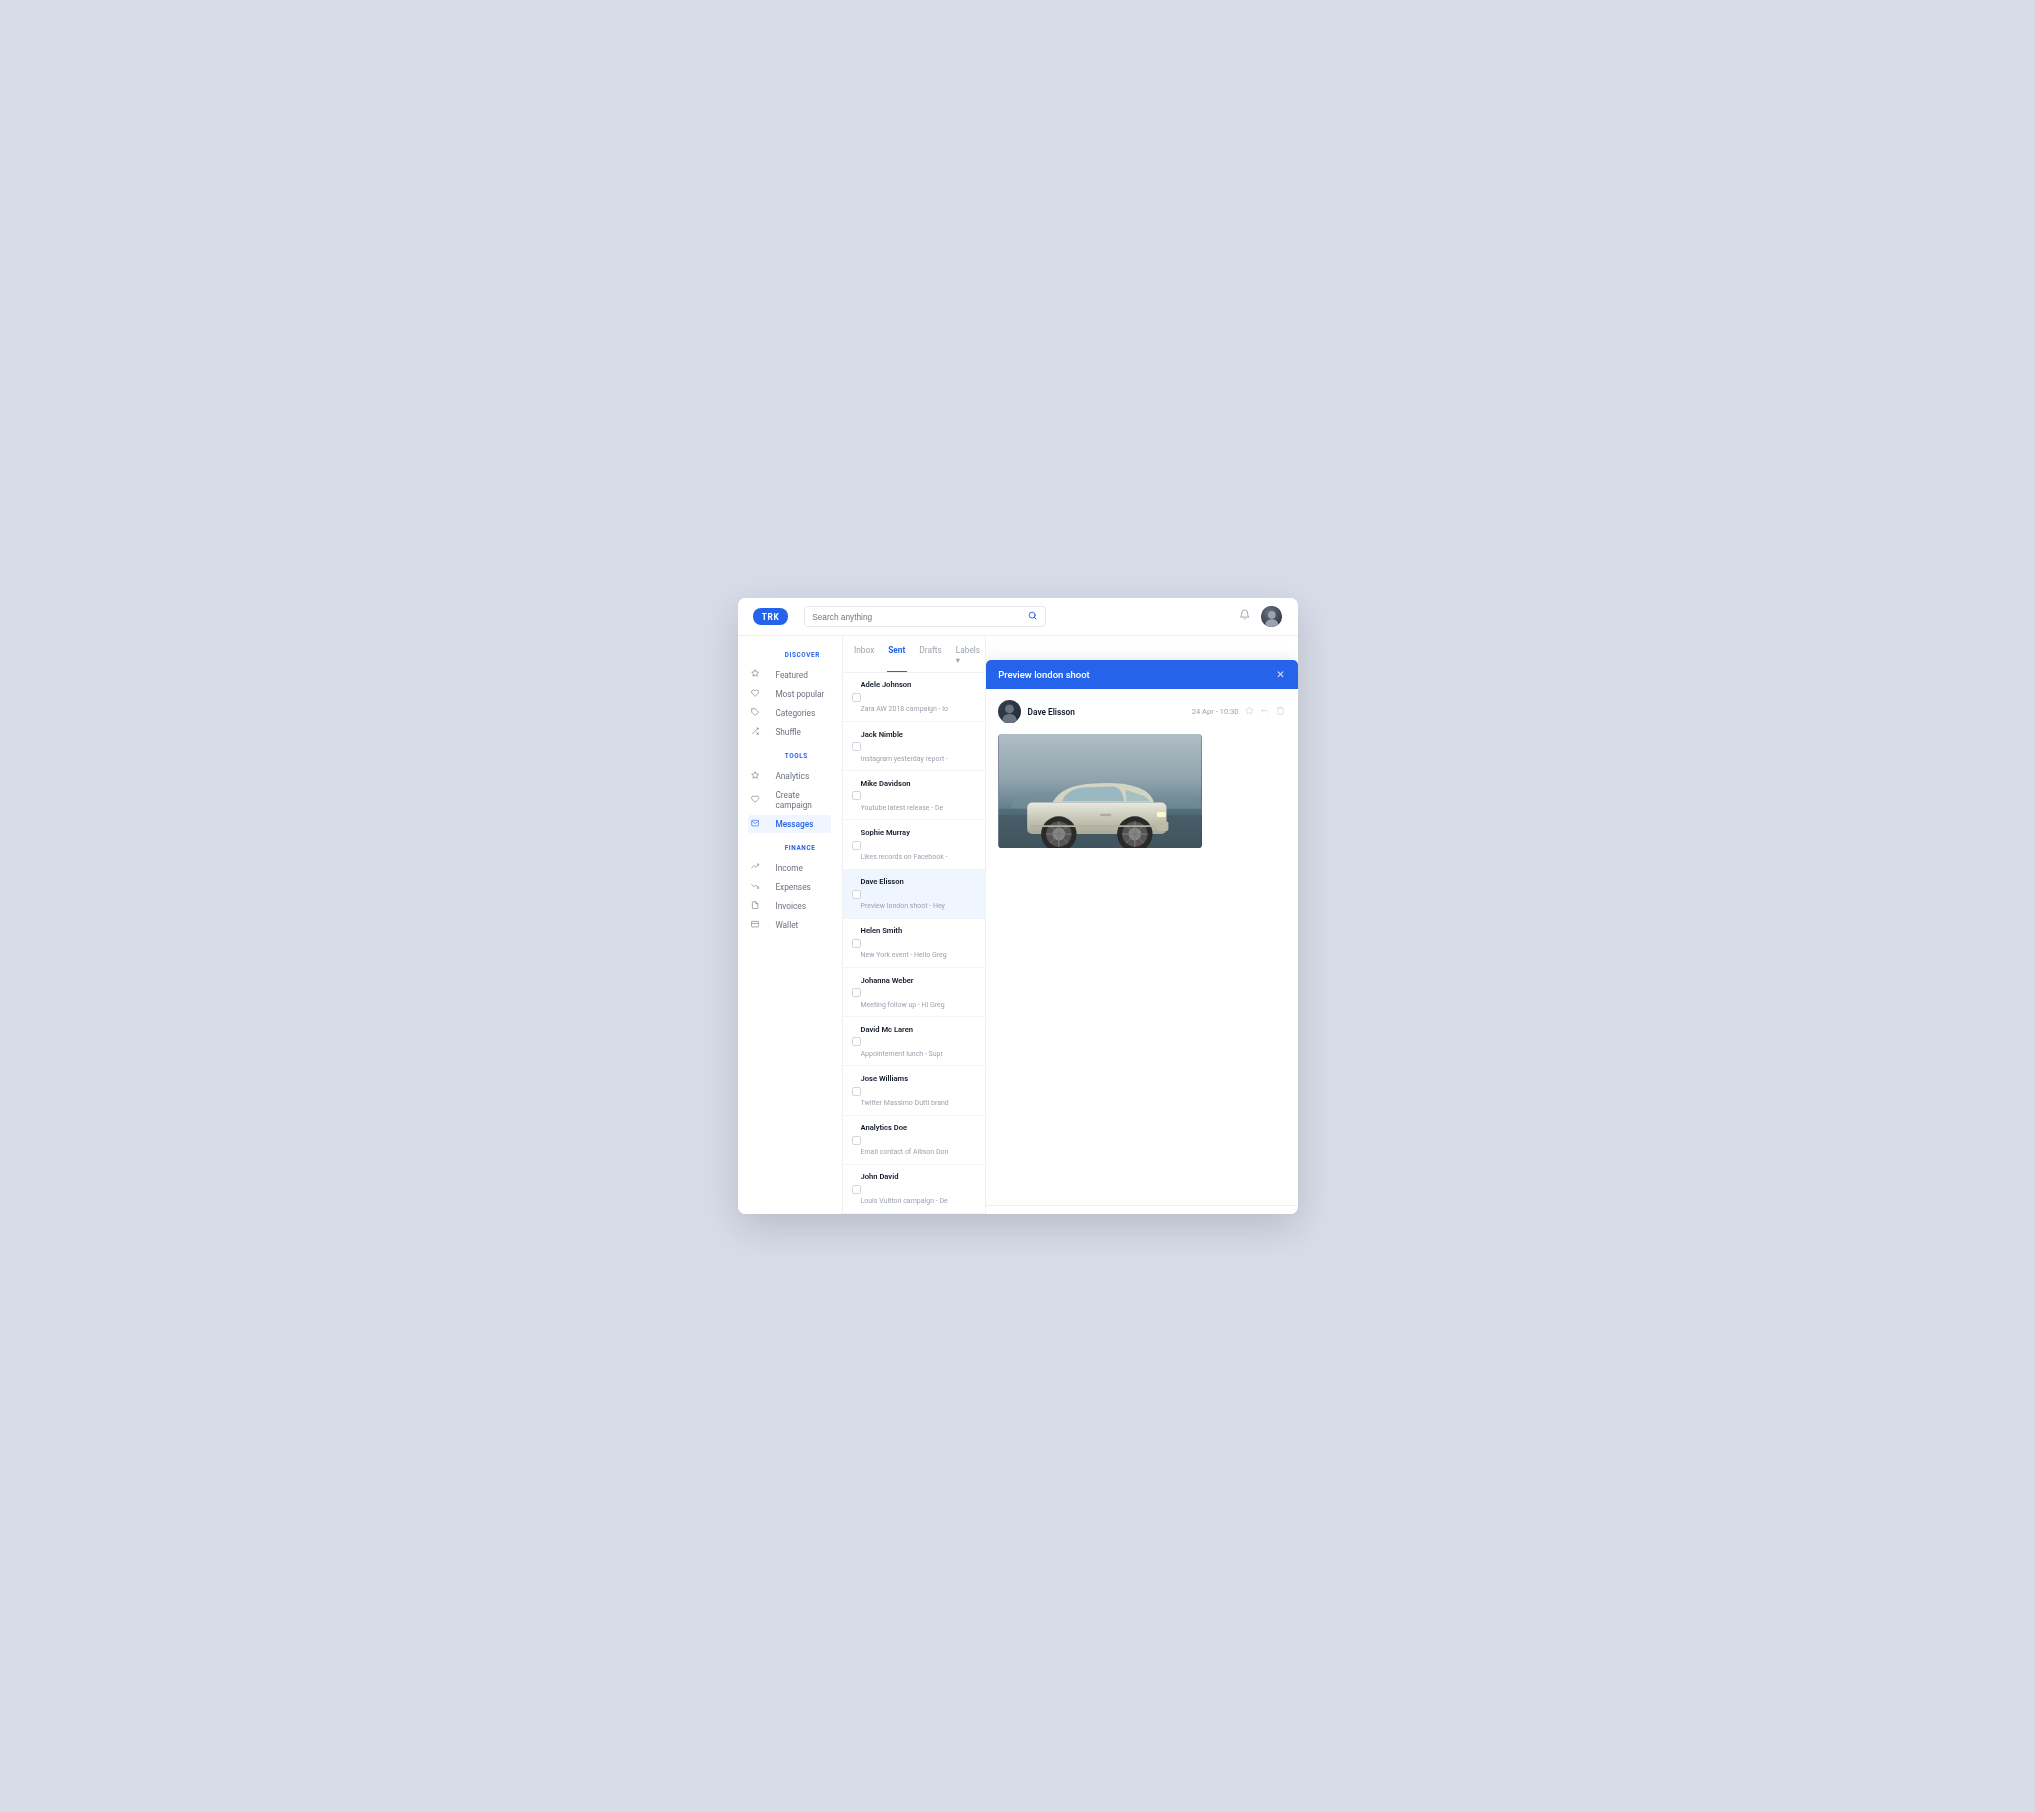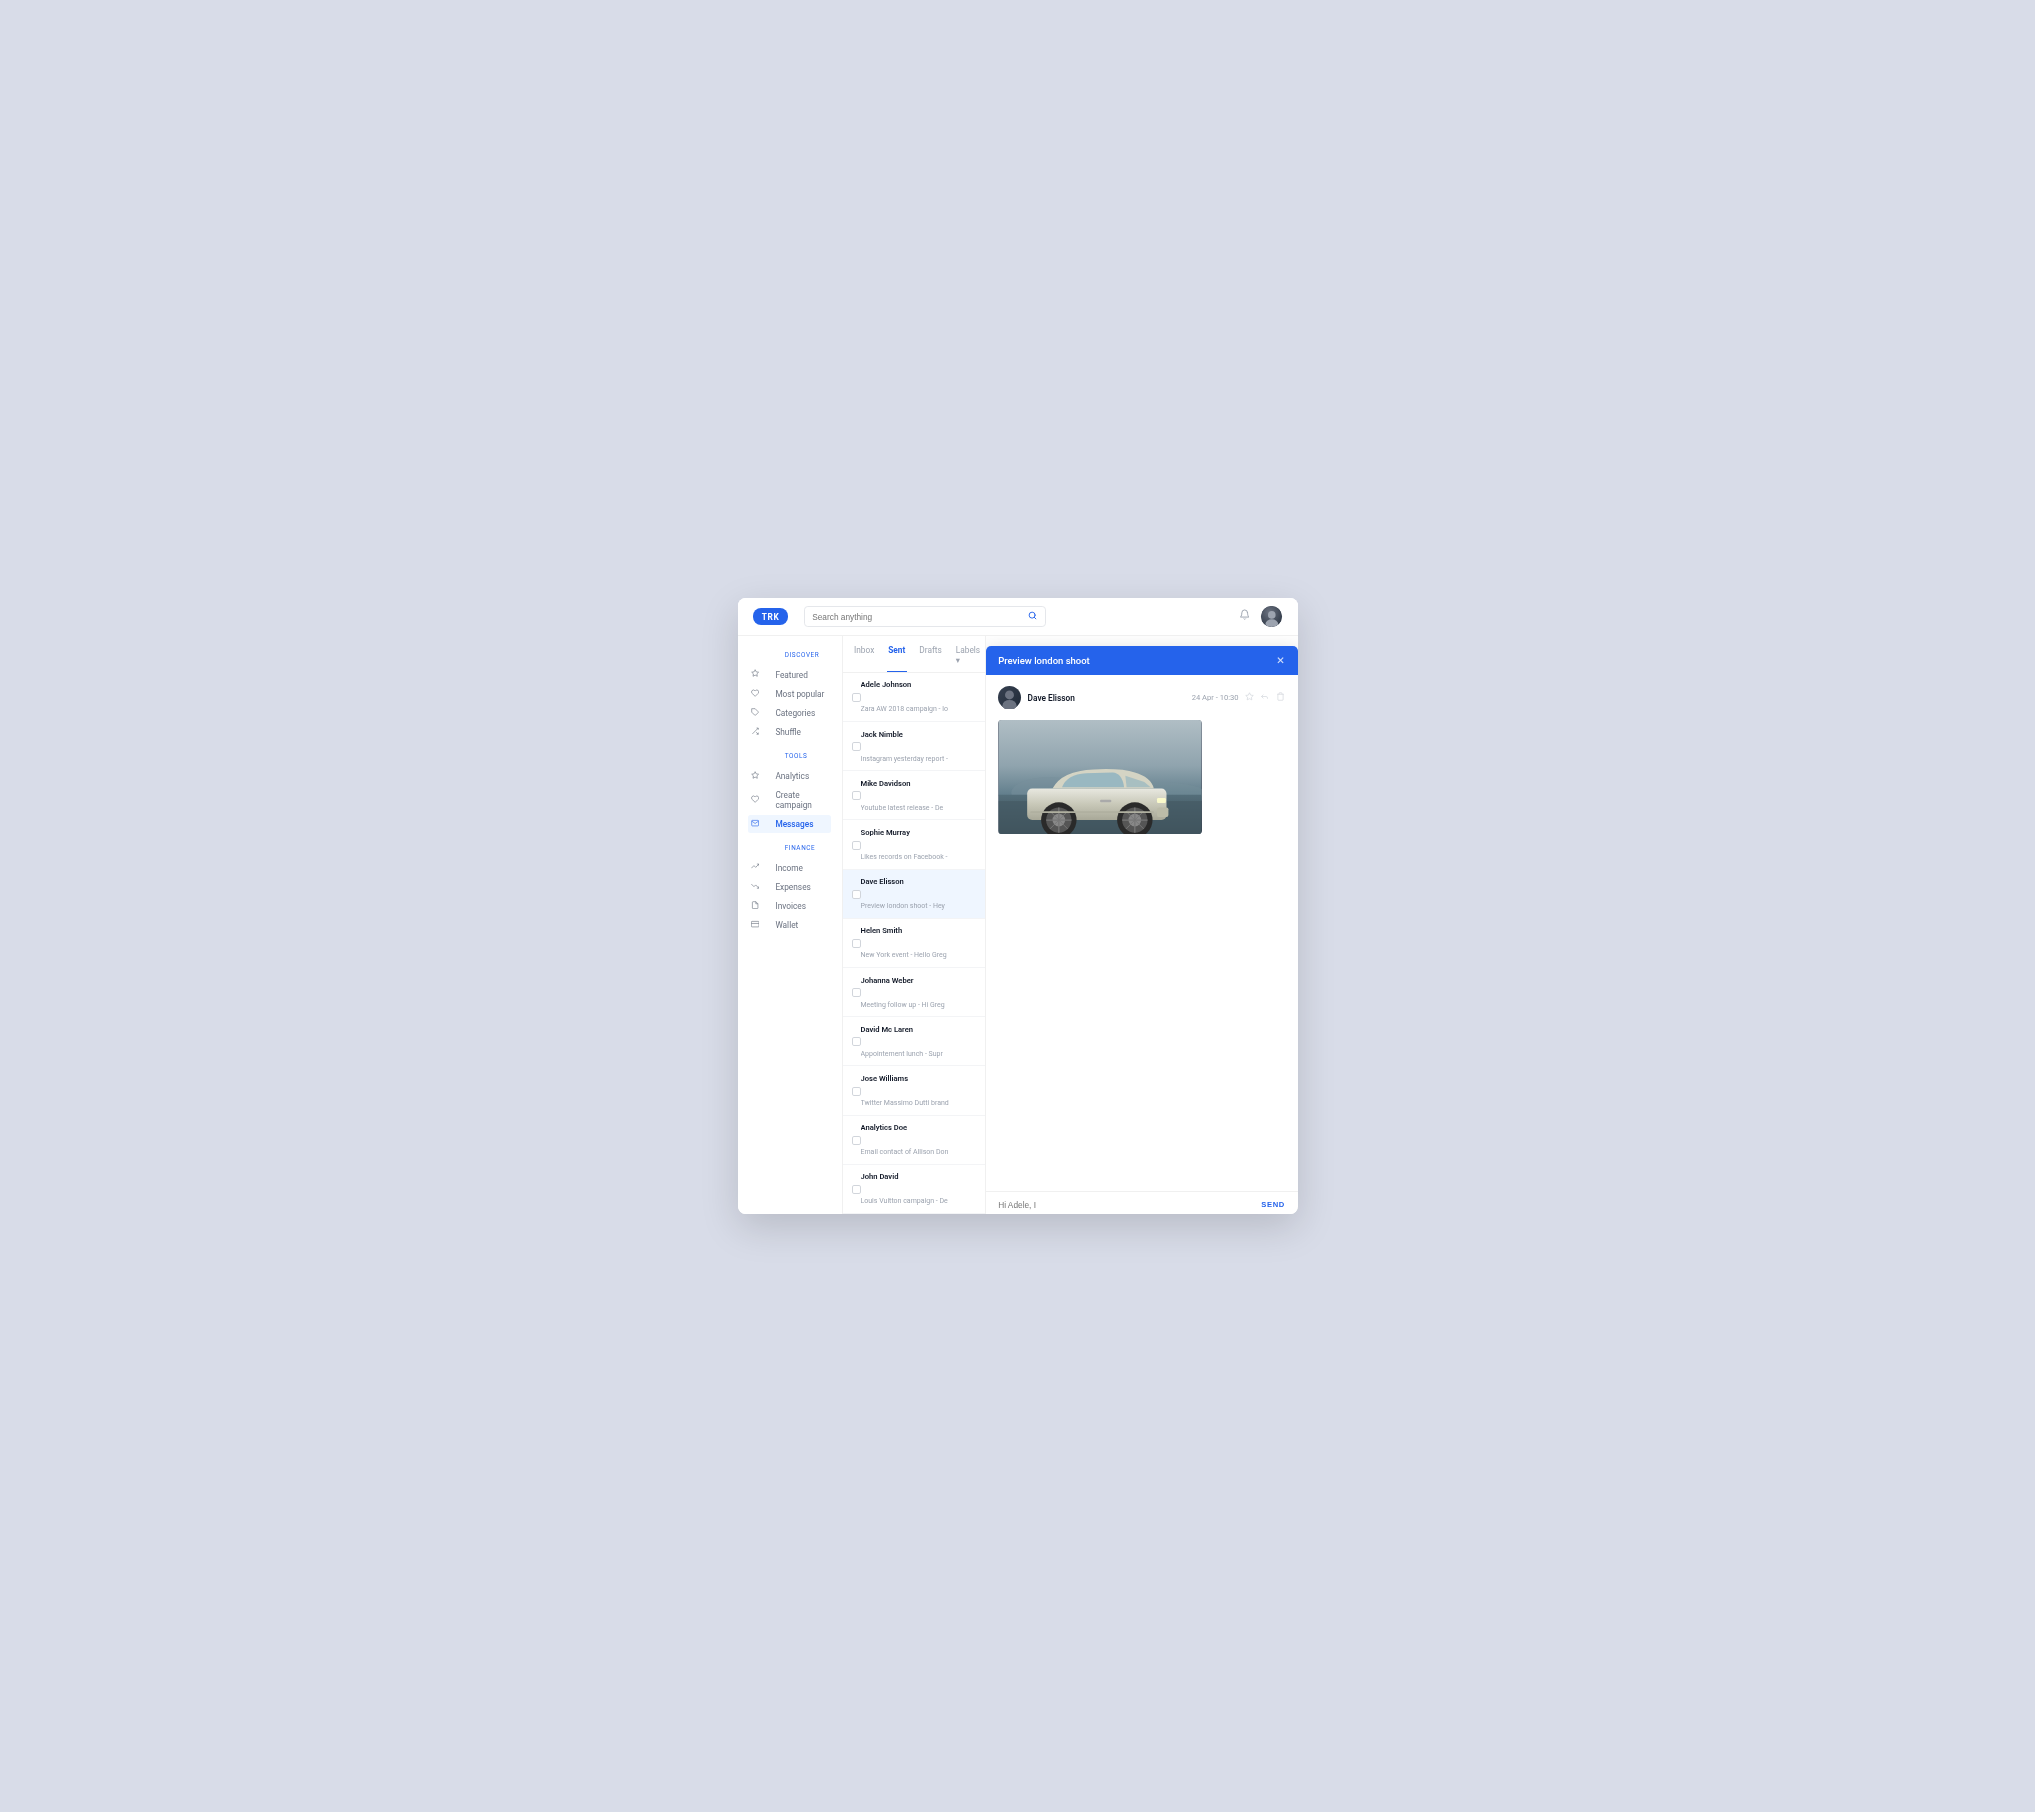--- a/index.html
+++ b/index.html
@@ -111,21 +111,21 @@
     .sidebar {
       width: 105px;
       background: #fff;
       border-right: 0.6px solid #f0f0f0;
       padding: 12.7px 10.2px;
       flex-shrink: 0;
       overflow-y: auto;
     }
     .sidebar-section-label {
       font-size: 6.4px;
-      font-weight: 400;
+      font-weight: 700;
       letter-spacing: 0.6px;
       color: #2563eb;
       margin-bottom: 6.4px;
       margin-top: 2.5px;
       padding-left: 37px;
     }
     .sidebar-item {
       display: flex;
       align-items: center;
       gap: 15px;
@@ -219,21 +219,21 @@
     
     .email-preview-panel {
       flex: 1;
       display: flex;
       flex-direction: column;
       position: relative;
       overflow: hidden;
     }
     .preview-modal {
       position: absolute;
-      top: 10px; left: 0; right: 0;
+      top: 24px; left: 0; right: 0;
       margin: 0 0;
       background: #fff;
       border-radius: 5.1px;
       box-shadow: 0 5.1px 20.4px rgba(0,0,0,0.18);
       display: flex;
       flex-direction: column;
       z-index: 10;
       overflow: hidden;
       height: calc(100% - 6.4px);
     }

